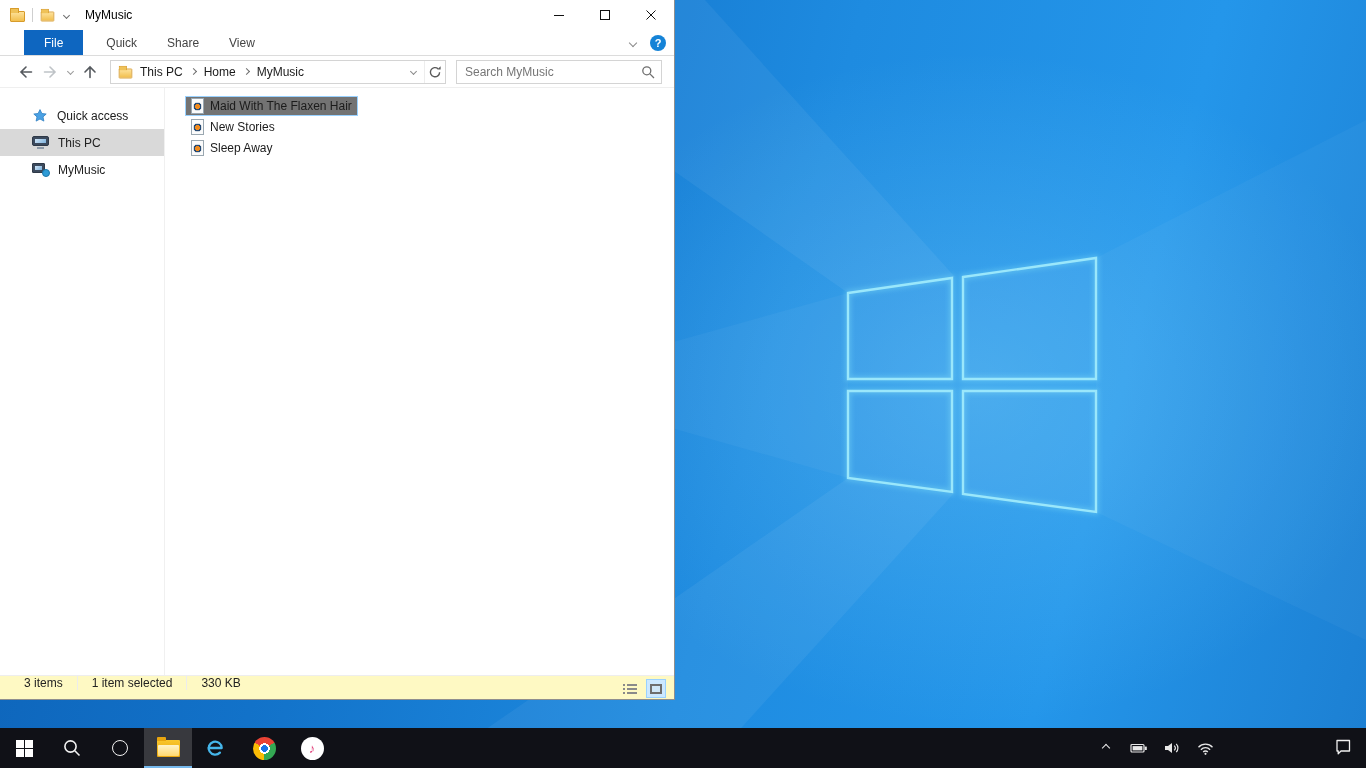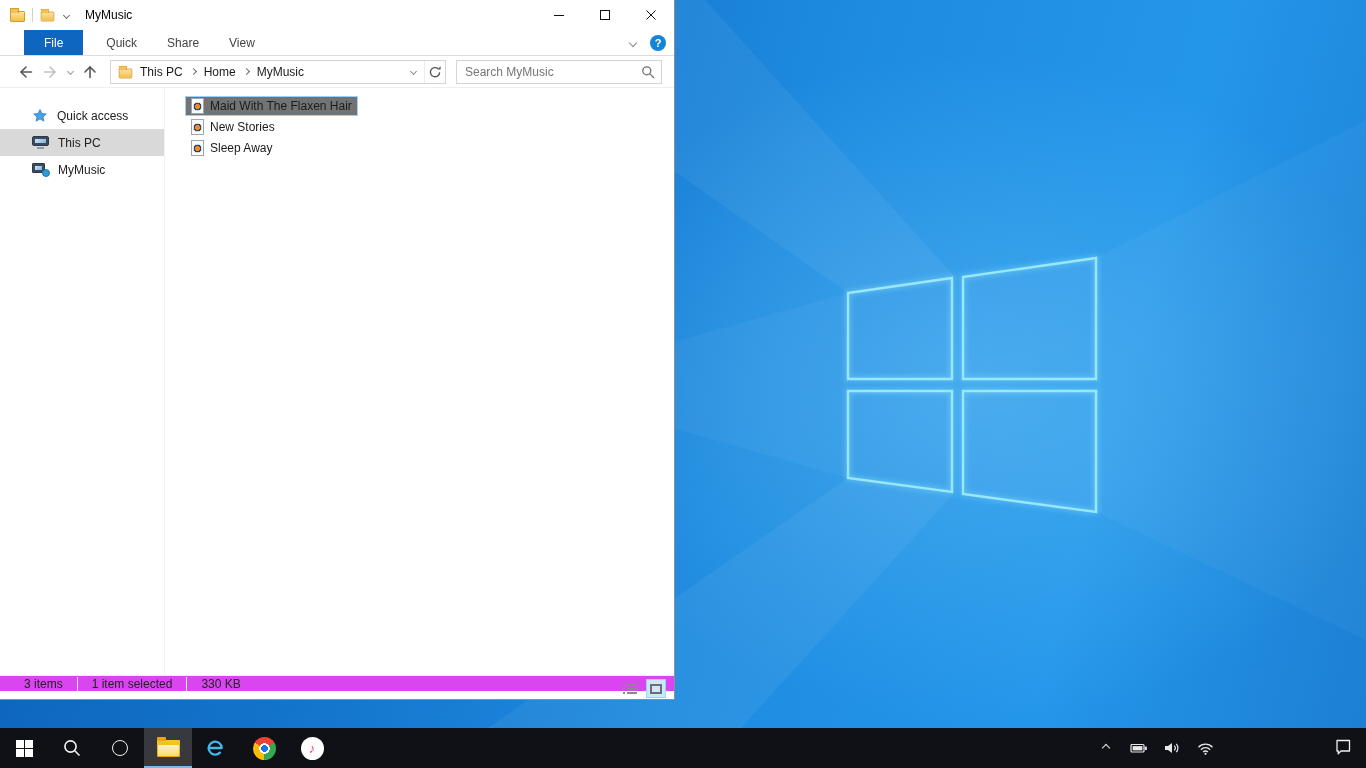--- a/index.html
+++ b/index.html
@@ -80,21 +80,21 @@
 
   .filepane{position:absolute;left:165px;top:0;right:0;bottom:0;padding:8px 0 0 20px}
   .filerow{display:flex;align-items:center;gap:6px;height:20px;margin-bottom:1px;padding:0 5px;width:max-content;border:1px solid transparent}
   .filerow.selected{background:#737373;border-color:#99d1ff}
   .media-ico{width:13px;height:16px;background:#fbfbfb;border:1px solid #9aa7b0;position:relative;flex:0 0 13px}
   .media-ico::after{content:"";position:absolute;left:1px;top:3px;width:9px;height:9px;border-radius:50%;
     background:radial-gradient(circle,#f08a1d 0 2.4px,#274a73 2.4px 3.9px,#cfd8df 3.9px 4.5px,transparent 4.5px)}
   .filename{color:#1b1b1b;white-space:nowrap}
 
   
-  .statusbar{height:16px;display:flex;align-items:center;border-top:1px solid #eeeeee;background:#d946ef;position:relative;padding-left:24px}
+  .statusbar{height:24px;display:flex;align-items:flex-start;border-top:1px solid #eeeeee;background:#fef9c3;position:relative;padding-left:24px}
   .seg{padding-right:14px;margin-right:14px;border-right:1px solid #ececec;color:#222}
   .seg:last-of-type{border-right:none}
   .viewtoggles{position:absolute;right:8px;top:0;height:25px;display:flex;align-items:center;gap:6px}
   .vt{width:20px;height:19px;display:flex;align-items:center;justify-content:center;border:1px solid transparent}
   .vt.selected{background:#cce8ff;border-color:#99d1ff}
 
   
   .taskbar{position:absolute;left:0;bottom:0;width:1366px;height:40px;background:#101117;display:flex;align-items:stretch}
   .tb-btn{width:48px;display:flex;align-items:center;justify-content:center;position:relative}
   .tb-btn.active{background:rgba(255,255,255,.17)}

